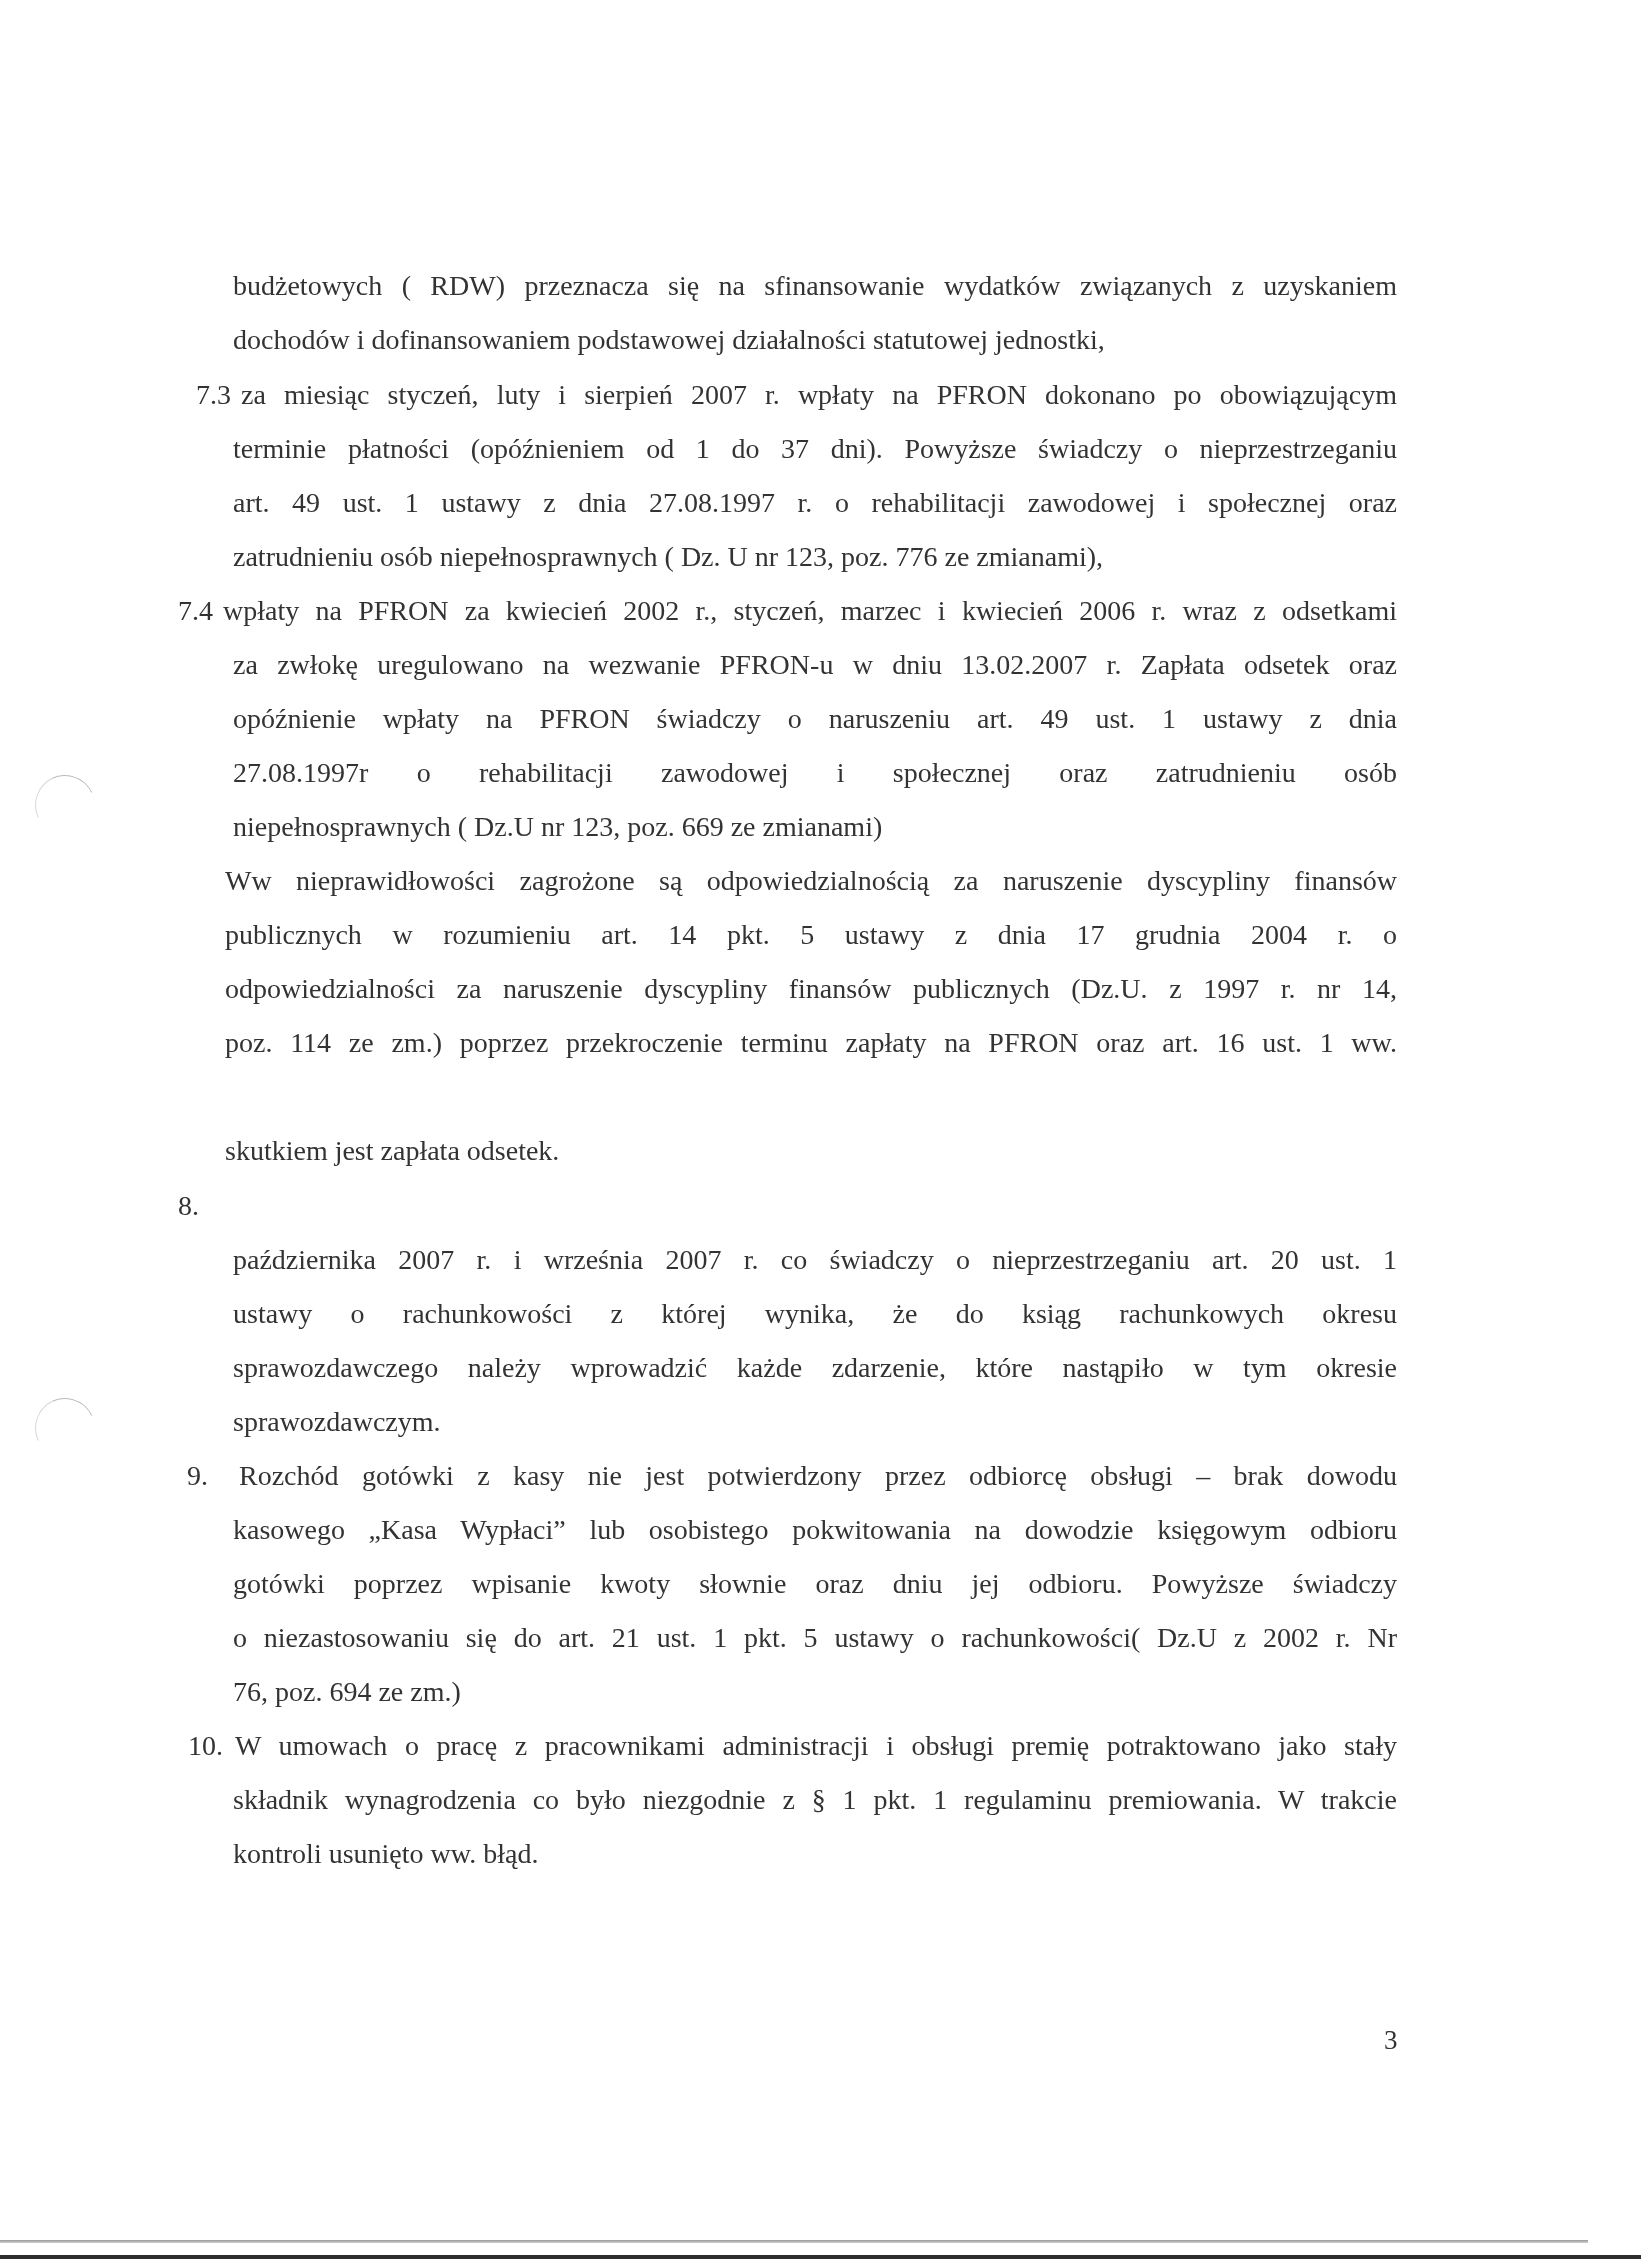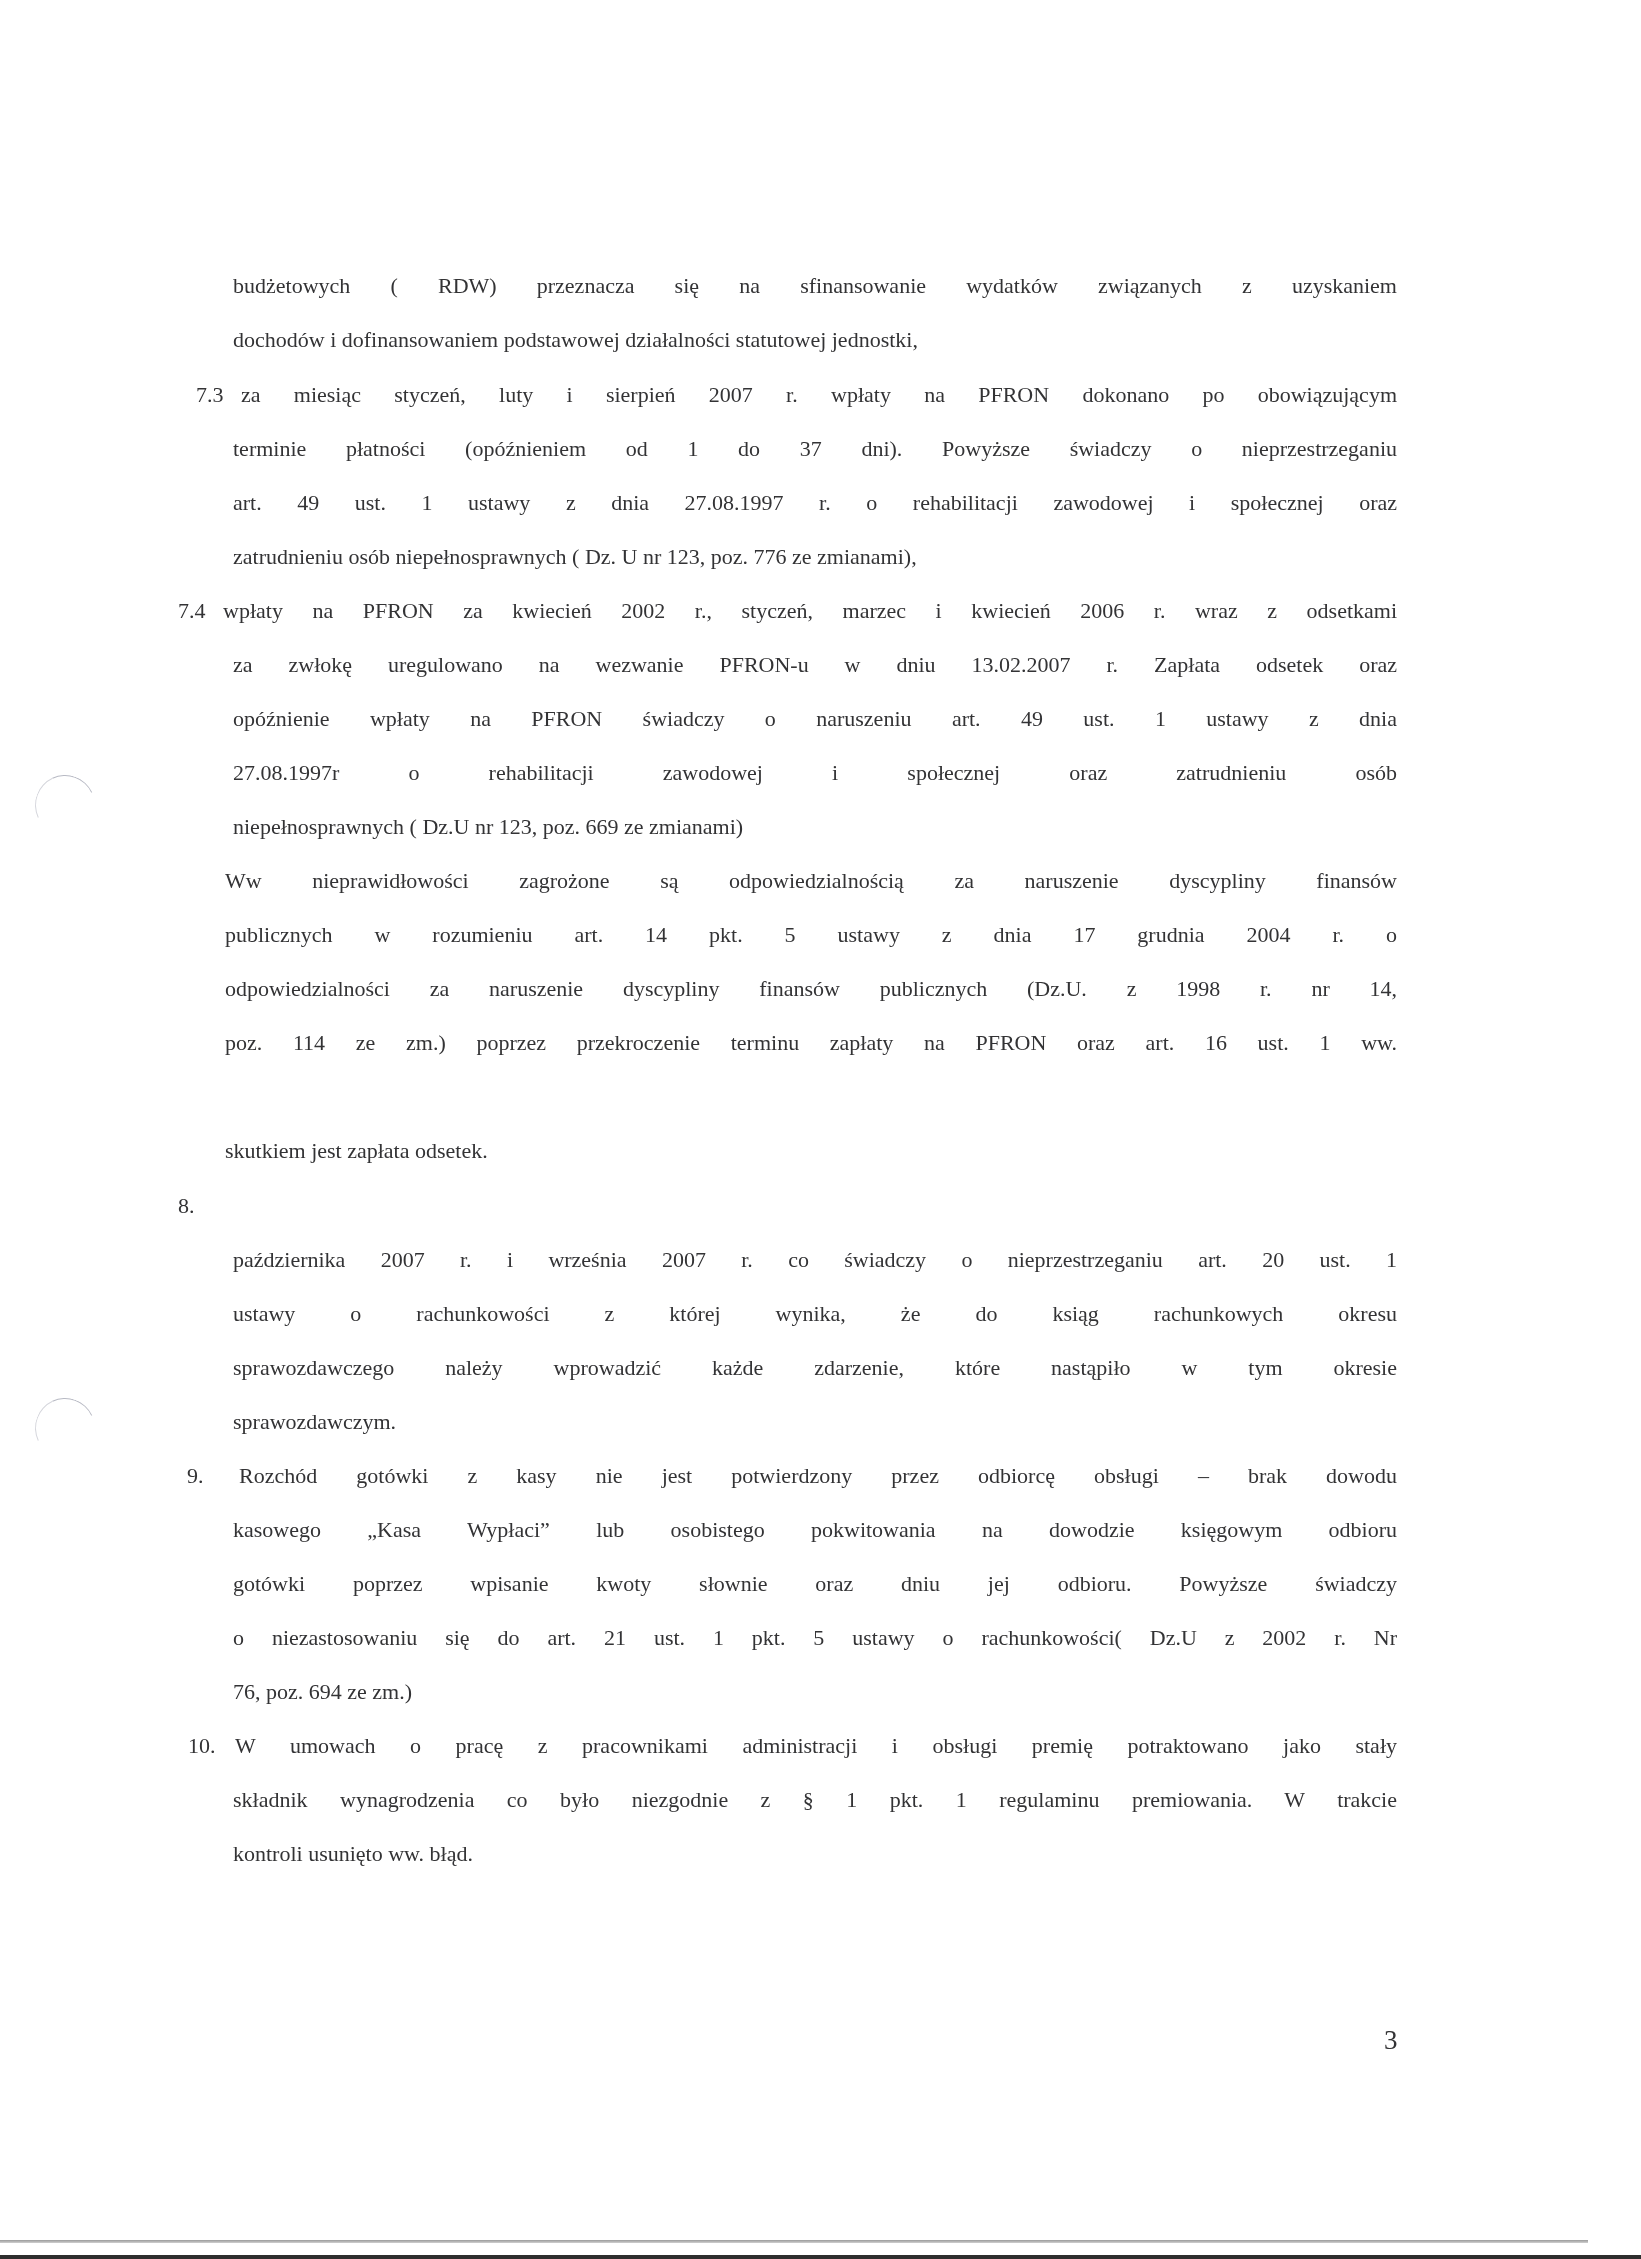--- a/index.html
+++ b/index.html
@@ -5,21 +5,21 @@
   html, body { margin: 0; padding: 0; }
   body {
     width: 1641px; height: 2259px; position: relative; overflow: hidden;
     background: #ffffff;
     font-family: "Liberation Serif", serif;
     color: #333335;
   }
   .page { position: absolute; left: 0; top: 0; width: 1641px; height: 2259px; }
   .line {
     position: absolute;
-    font-size: 22px;
+    font-size: 28px;
     line-height: 33px;
     white-space: nowrap;
     height: 33px;
   }
   .line.just {
     text-align: justify;
     text-align-last: justify;
     white-space: normal;
     overflow: hidden;
   }
@@ -45,21 +45,21 @@
 
   <div class="line" style="left:178px;top:594px">7.4</div>
   <div class="line just" style="left:223px;top:594px;width:1174px">wpłaty  na PFRON za kwiecień 2002 r., styczeń, marzec i kwiecień 2006 r. wraz z odsetkami</div>
   <div class="line just" style="left:233px;top:648px;width:1164px">za zwłokę uregulowano na wezwanie PFRON-u w dniu 13.02.2007 r. Zapłata odsetek oraz</div>
   <div class="line just" style="left:233px;top:702px;width:1164px">opóźnienie wpłaty na PFRON  świadczy o naruszeniu art. 49 ust. 1 ustawy z dnia</div>
   <div class="line just" style="left:233px;top:756px;width:1164px">27.08.1997r o rehabilitacji zawodowej i społecznej oraz zatrudnieniu osób</div>
   <div class="line" style="left:233px;top:810px">niepełnosprawnych ( Dz.U nr 123,  poz. 669 ze zmianami)</div>
 
   <div class="line just" style="left:225px;top:864px;width:1172px">Ww nieprawidłowości zagrożone są odpowiedzialnością za naruszenie dyscypliny finansów</div>
   <div class="line just" style="left:225px;top:918px;width:1172px">publicznych w rozumieniu art. 14 pkt. 5 ustawy z dnia 17 grudnia 2004 r. o</div>
-  <div class="line just" style="left:225px;top:972px;width:1172px">odpowiedzialności za naruszenie dyscypliny finansów publicznych (Dz.U.  z 1998 r. nr 14,</div>
+  <div class="line just" style="left:225px;top:972px;width:1172px">odpowiedzialności za naruszenie dyscypliny finansów publicznych (Dz.U.  z 1997 r. nr 14,</div>
   <div class="line just" style="left:225px;top:1026px;width:1172px">poz. 114 ze zm.) poprzez przekroczenie terminu zapłaty  na PFRON  oraz  art. 16 ust. 1 ww.</div>
   <div class="line" style="left:225px;top:1134px">skutkiem jest zapłata odsetek.</div>
 
   <div class="line" style="left:178px;top:1189px">8.</div>
   <div class="line just" style="left:233px;top:1243px;width:1164px">października 2007 r. i września 2007 r. co świadczy o nieprzestrzeganiu  art. 20 ust. 1</div>
   <div class="line just" style="left:233px;top:1297px;width:1164px">ustawy o rachunkowości z której wynika, że do ksiąg rachunkowych okresu</div>
   <div class="line just" style="left:233px;top:1351px;width:1164px">sprawozdawczego należy wprowadzić każde zdarzenie,  które nastąpiło w tym okresie</div>
   <div class="line" style="left:233px;top:1405px">sprawozdawczym.</div>
 
   <div class="line" style="left:187px;top:1459px">9.</div>

